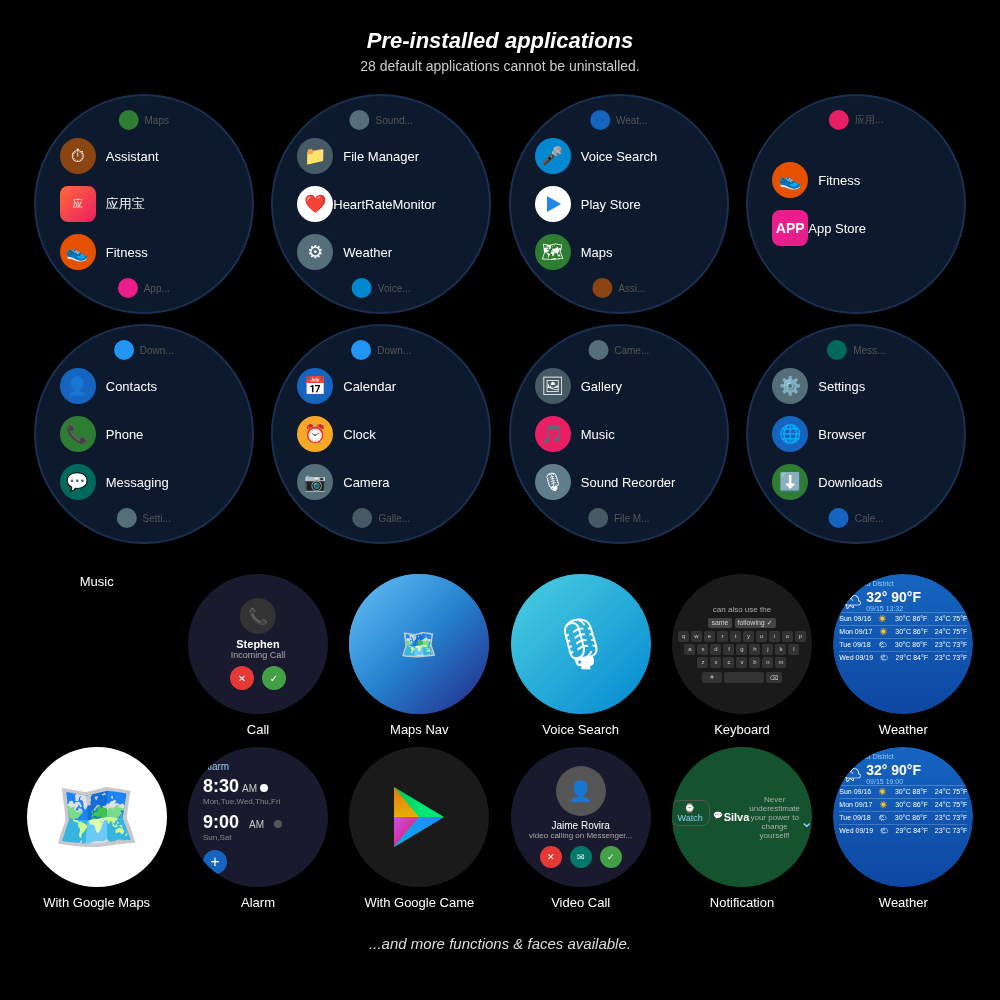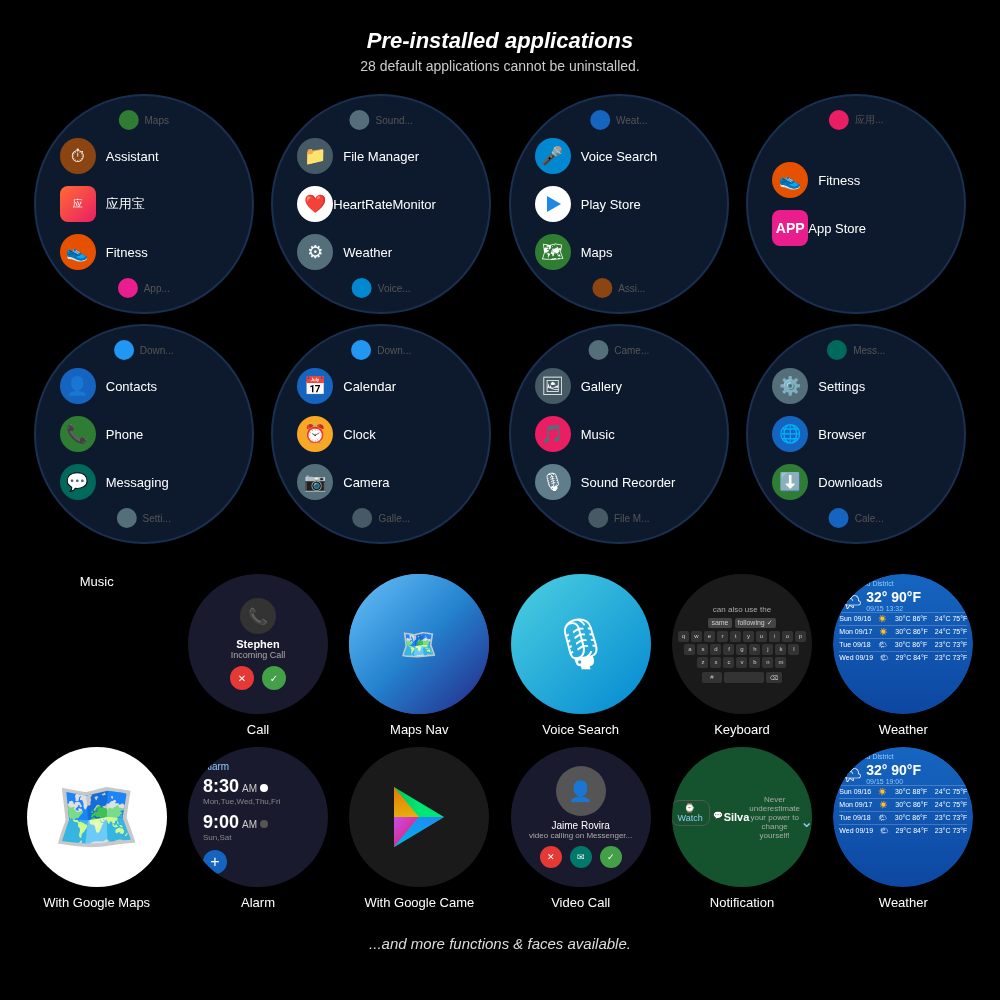--- a/index.html
+++ b/index.html
@@ -721,21 +721,21 @@
     <div class="smart-item">
       <div class="smart-circle">
         <div class="alarm-bg">
           <div class="alarm-title">Alarm</div>
           <div style="display:flex;align-items:baseline;gap:3px;">
             <span class="alarm-time">8:30</span>
             <span class="alarm-ampm">AM</span>
             <span style="margin-left:auto;width:8px;height:8px;background:#fff;border-radius:50%;display:inline-block;"></span>
           </div>
           <div class="alarm-days">Mon,Tue,Wed,Thu,Fri</div>
-          <div style="display:flex;align-items:baseline;gap:3px;margin-top:6px;">
+          <div style="display:flex;align-items:baseline;gap:10px;margin-top:6px;">
             <span class="alarm-time">9:00</span>
             <span class="alarm-ampm">AM</span>
             <span style="margin-left:auto;width:8px;height:8px;background:#555;border-radius:50%;display:inline-block;"></span>
           </div>
           <div class="alarm-days">Sun,Sat</div>
           <div style="margin-top:8px;width:24px;height:24px;background:#1565C0;border-radius:50%;display:flex;align-items:center;justify-content:center;font-size:16px;color:#fff;">+</div>
         </div>
       </div>
       <span class="smart-label">Alarm</span>
     </div>

